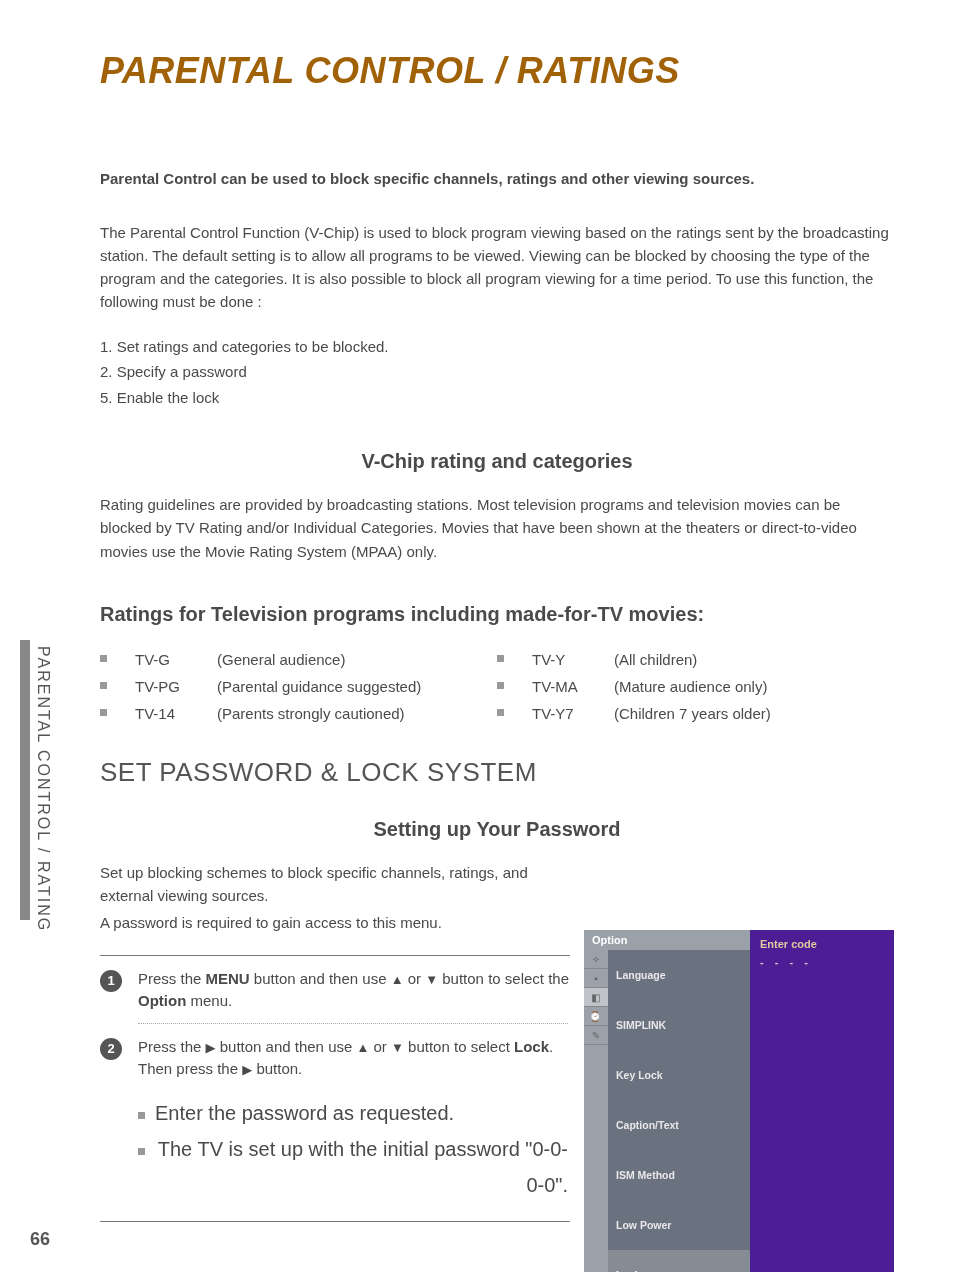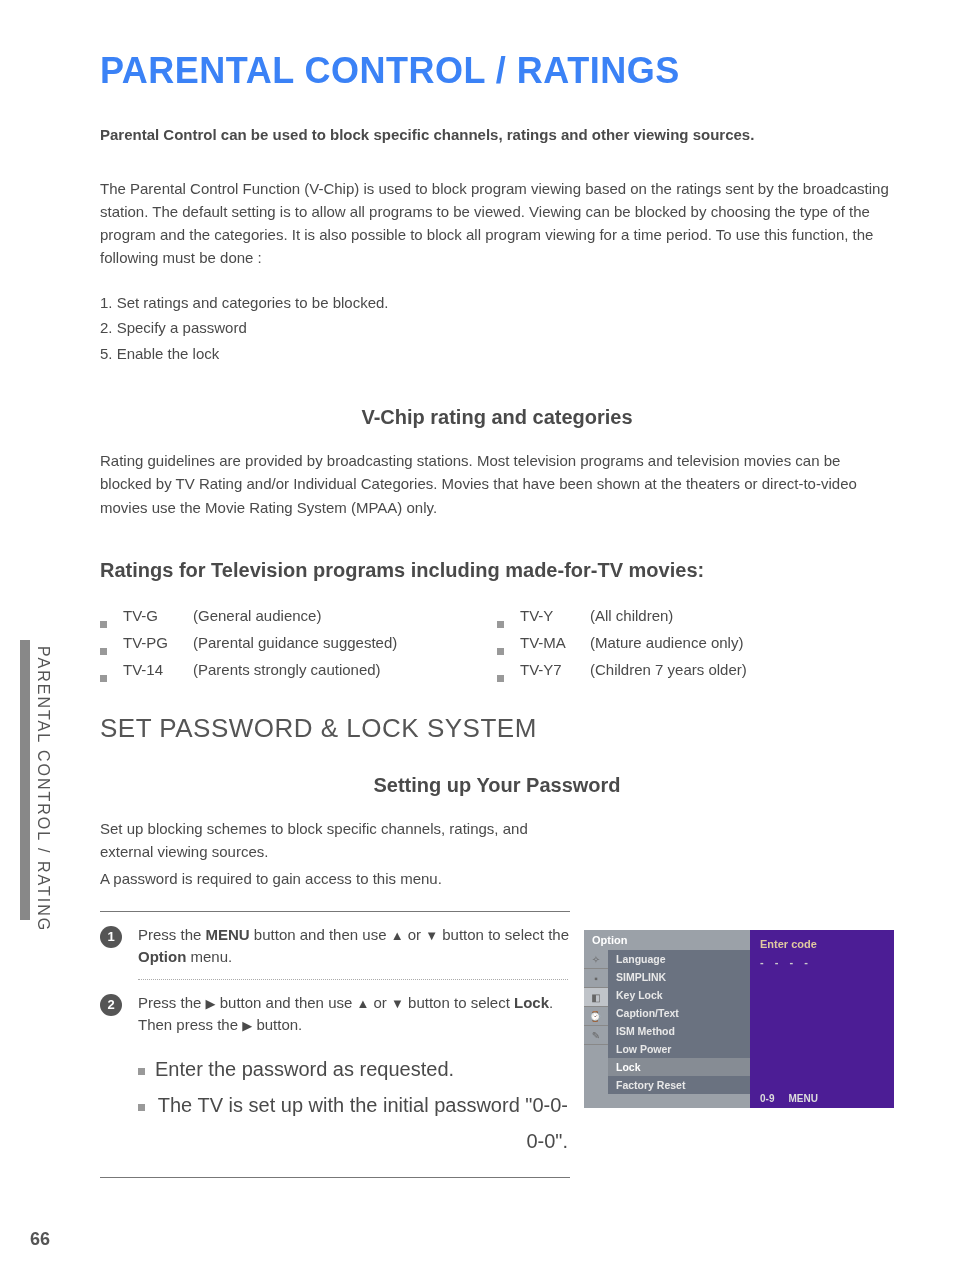--- a/index.html
+++ b/index.html
@@ -1,50 +1,50 @@
 <!DOCTYPE html>
 <html><head>
 <meta charset="utf-8">
 <style>
   * { box-sizing: border-box; margin: 0; padding: 0; }
   html, body { width: 954px; background: #fff; font-family: "Helvetica Neue", Arial, sans-serif; color: #4a4a4a; }
   .page { position: relative; width: 954px; height: 1272px; padding: 50px 60px 30px 100px; }
   .vtab { position: absolute; left: 30px; top: 640px; writing-mode: vertical-rl; text-orientation: mixed; font-size: 16px; letter-spacing: 2px; font-weight: 400; background: #fff; padding: 6px 2px 6px 4px; color: #555; }
   .vtab-edge { position: absolute; left: 20px; top: 640px; width: 10px; height: 280px; background: #888; }
-  h1 { font-size: 36px; font-weight: 700; letter-spacing: 0.5px; color: #3b82f6; margin-bottom: 32px; }
+  h1 { font-size: 36px; font-weight: 700; letter-spacing: 0.5px; color: #a16207; margin-bottom: 76px; font-style: italic; }
   .intro-bold { font-weight: 700; font-size: 15px; margin-bottom: 30px; line-height: 1.5; }
   .para { font-size: 15px; line-height: 1.55; margin-bottom: 20px; }
   .steps { font-size: 15px; line-height: 1.7; margin-bottom: 40px; }
   h2 { font-size: 20px; font-weight: 700; margin-top: 30px; margin-bottom: 20px; color: #4a4a4a; text-align: center; }
   h3 { font-size: 20px; font-weight: 700; margin-top: 40px; margin-bottom: 20px; color: #4a4a4a; }
   .section-title { font-size: 26px; font-weight: 400; letter-spacing: 0.5px; margin-top: 30px; margin-bottom: 20px; color: #555; }
   .ratings-cols { display: flex; font-size: 15px; line-height: 1.8; margin-bottom: 30px; }
   .ratings-col { flex: 1; }
-  .ratings-col .row { display: flex; align-items: flex-end; gap: 10px; }
+  .ratings-col .row { display: flex; align-items: center; gap: 22px; }
   .sq { display:inline-block; width:7px; height:7px; background:#999; margin-right:6px; flex:0 0 auto; position:relative; top:-1px;}
   .code-label { display:inline-block; width:60px; }
   .instr-block { display:flex; gap:16px; align-items:flex-start; margin-top:12px; max-width:470px;}
   .num-badge { width:22px; height:22px; border-radius:50%; background:#555; color:#fff; font-size:13px; font-weight:700; display:flex; align-items:center; justify-content:center; flex:0 0 auto; margin-top:2px;}
   .instr-text { font-size:15px; line-height:1.5; }
   .instr-text b { font-weight:700; }
   .dotted { border:none; border-top:1px dotted #aaa; margin:10px 0 8px 38px; max-width:430px;}
   .solid { border:none; border-top:1px solid #777; margin:18px 0 10px 0; max-width:470px;}
   .notes { margin-left:38px; font-size:20px; line-height:1.8; max-width:430px;text-align:right;}
   .notes .row { display:flex; align-items:baseline; gap:4px;}
   .osd { position:absolute; right:60px; top:930px; width:310px; font-size:11px; color:#fff; }
   .osd-row { display:flex; }
   .osd-left { width:166px; background:#6a7280; }
   .osd-right { flex:1; background:#4c1d95; display:flex; flex-direction:column; justify-content:space-between; padding:8px 10px 4px 10px;}
   .osd-header { background:#9ba1a8; padding:4px 8px; font-weight:700; font-size:11px;}
   .osd-menu { display:flex; }
   .osd-icons { width:24px; background:#9ba1a8; display:flex; flex-direction:column; }
   .osd-icons div { height:19px; display:flex; align-items:center; justify-content:center; font-size:10px; color:#666; border-bottom:1px solid #888;}
   .osd-icons div.hl { background:#c0c4c9; }
   .osd-items { flex:1; }
-  .osd-items div { padding:3px 8px; font-size:10.5px; font-weight:700; color:#e8e8e8; }
+  .osd-items div { padding:19px 8px; font-size:10.5px; font-weight:700; color:#e8e8e8; }
   .osd-items div.hl { background:#868c94; color:#fff; }
   .osd-foot { background:#9ba1a8; height:14px; }
   .osd-foot-r { display:flex; gap:14px; padding-top:4px; font-size:10px; font-weight:700; color:#dcdcdc;}
   .enter-code { font-weight:700; color:#e0c8a0; font-size:11px;}
   .dashes { letter-spacing:4px; color:#ccc; font-weight:700; margin-top:6px;}
   .pagenum { position:absolute; left:30px; bottom:22px; font-size:18px; font-weight:700; color:#555;}
   .tri { font-size:13px; }
 </style>
 </head>
 <body>

